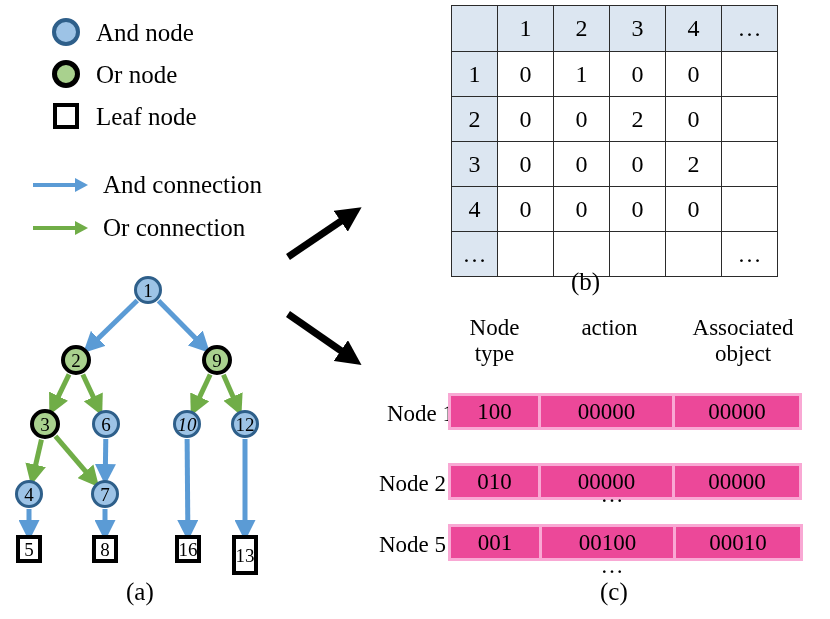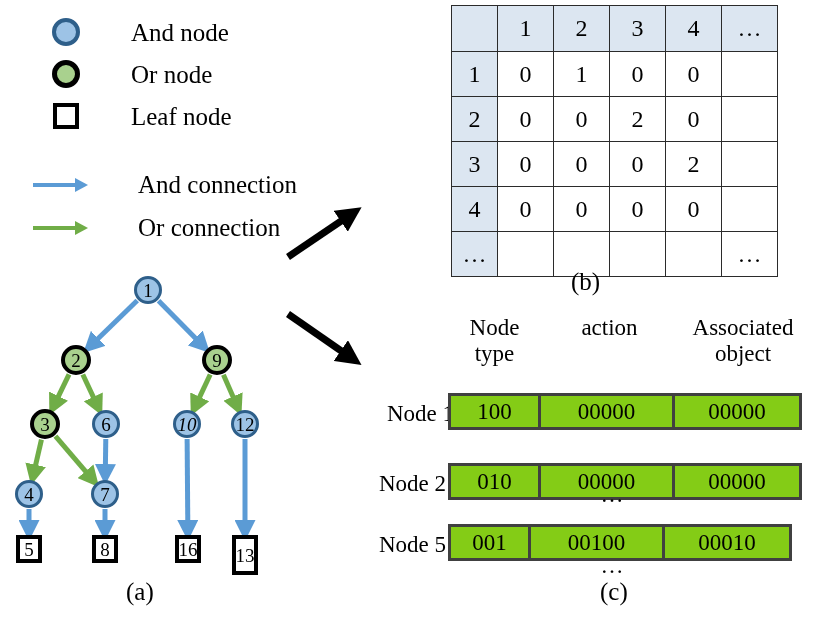--- a/index.html
+++ b/index.html
@@ -5,21 +5,21 @@
   html,body{margin:0;padding:0;}
   body{
     width:830px;height:619px;background:#ffffff;
     font-family:"Liberation Serif",ّ"DejaVu Serif",serif;
     position:relative;overflow:hidden;
   }
   .stage{position:absolute;left:0;top:0;width:830px;height:619px;}
   .abs{position:absolute;}
 
   
-  .legend-row{position:absolute;display:flex;align-items:center;gap:35px;}
+  .legend-row{position:absolute;display:flex;align-items:center;}
   .lg-circle{width:28px;height:28px;border-radius:50%;box-sizing:border-box;}
   .lg-square{width:26px;height:26px;box-sizing:border-box;background:#fff;border:4px solid #000;}
   .lg-label{margin-left:16px;font-size:25px;color:#000;line-height:1;white-space:nowrap;}
   .lg-arrow{width:58px;height:14px;position:relative;}
   .lg-arrow .shaft{position:absolute;left:0;top:5px;width:44px;height:4px;}
   .lg-arrow .head{position:absolute;left:42px;top:0px;width:0;height:0;
      border-top:7px solid transparent;border-bottom:7px solid transparent;}
 
   
   .node{position:absolute;border-radius:50%;box-sizing:border-box;
@@ -36,21 +36,21 @@
   .matrix{position:absolute;border-collapse:collapse;}
   .matrix td{border:1.6px solid #2b2b2b;text-align:center;vertical-align:middle;
              font-size:24px;color:#000;padding:0;}
   .matrix td.hd{background:#dce6f1;}
   .matrix td.bd{background:#ffffff;}
 
   
   .vhead{position:absolute;text-align:center;font-size:23px;color:#000;line-height:1.12;}
   .vrowlabel{position:absolute;font-size:23px;color:#000;line-height:1;}
   .vrow{position:absolute;display:flex;}
-  .vcell{box-sizing:border-box;border:3px solid #404040;background:#84cc16;
+  .vcell{box-sizing:border-box;border:3px solid #f9a8d4;background:#ec4899;
          display:flex;align-items:center;justify-content:center;
          font-size:23px;color:#000;height:37px;margin-left:-3px;}
   .vcell:first-child{margin-left:0;}
   .vdots{position:absolute;font-size:23px;color:#000;text-align:center;letter-spacing:2px;}
 </style>
 </head>
 <body>
 
 <div class="stage">
 
@@ -219,21 +219,21 @@
           <div class="vcell" style="width: 130px;">00000</div>
         </div>
         <div class="vrowlabel" style="left: 379px; top: 472px;">Node 2</div>
         <div class="vrow" style="left: 448px; top: 463px;">
           <div class="vcell" style="width: 93px;">010</div>
           <div class="vcell" style="width: 137px;">00000</div>
           <div class="vcell" style="width: 130px;">00000</div>
         </div>
         <div class="vrowlabel" style="left: 379px; top: 533px;">Node 5</div>
         <div class="vrow" style="left: 448px; top: 524px;">
-          <div class="vcell" style="width: 83px;">001</div>
+          <div class="vcell" style="width: 94px;">001</div>
           <div class="vcell" style="width: 137px;">00100</div>
           <div class="vcell" style="width: 130px;">00010</div>
         </div>
       </div>
 
     <div class="vdots" style="left:583px;top:482px;width:60px;">…</div>
     <div class="vdots" style="left:583px;top:553px;width:60px;">…</div>
   </div>
 
   <div class="panel-label" style="left:600px;top:578px;">(c)</div>

